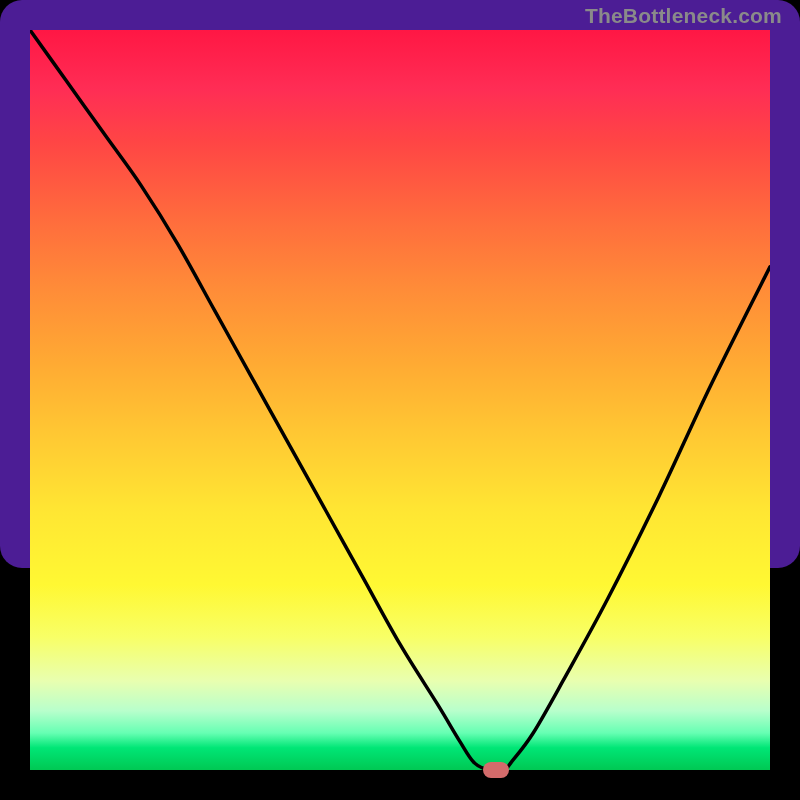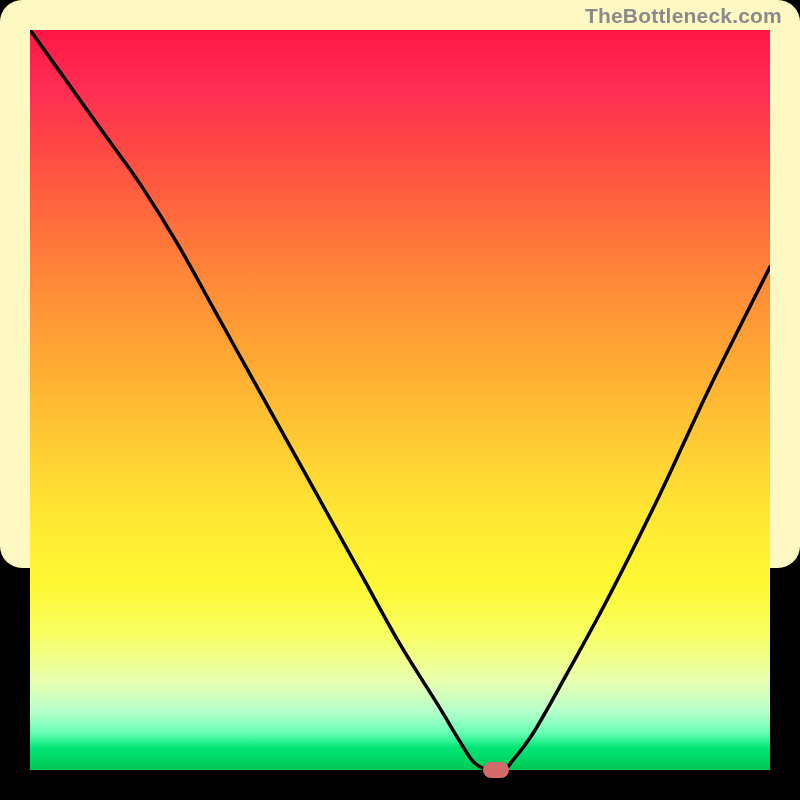--- a/index.html
+++ b/index.html
@@ -1,21 +1,21 @@
 <!DOCTYPE html>
 <html><head>
 <meta charset="utf-8">
 <style>
   * { margin: 0; padding: 0; box-sizing: border-box; }
   html, body { width: 800px; height: 800px; overflow: hidden; background: #000; }
   .chart-container {
     position: relative;
     width: 800px;
     height: 568px;
-    background: #fef9c3;
+    background: #4c1d95;
     border-radius: 22px;
   }
   .plot-area {
     position: absolute;
     left: 30px;
     top: 30px;
     width: 740px;
     height: 740px;
   }
   .gradient-bg {

